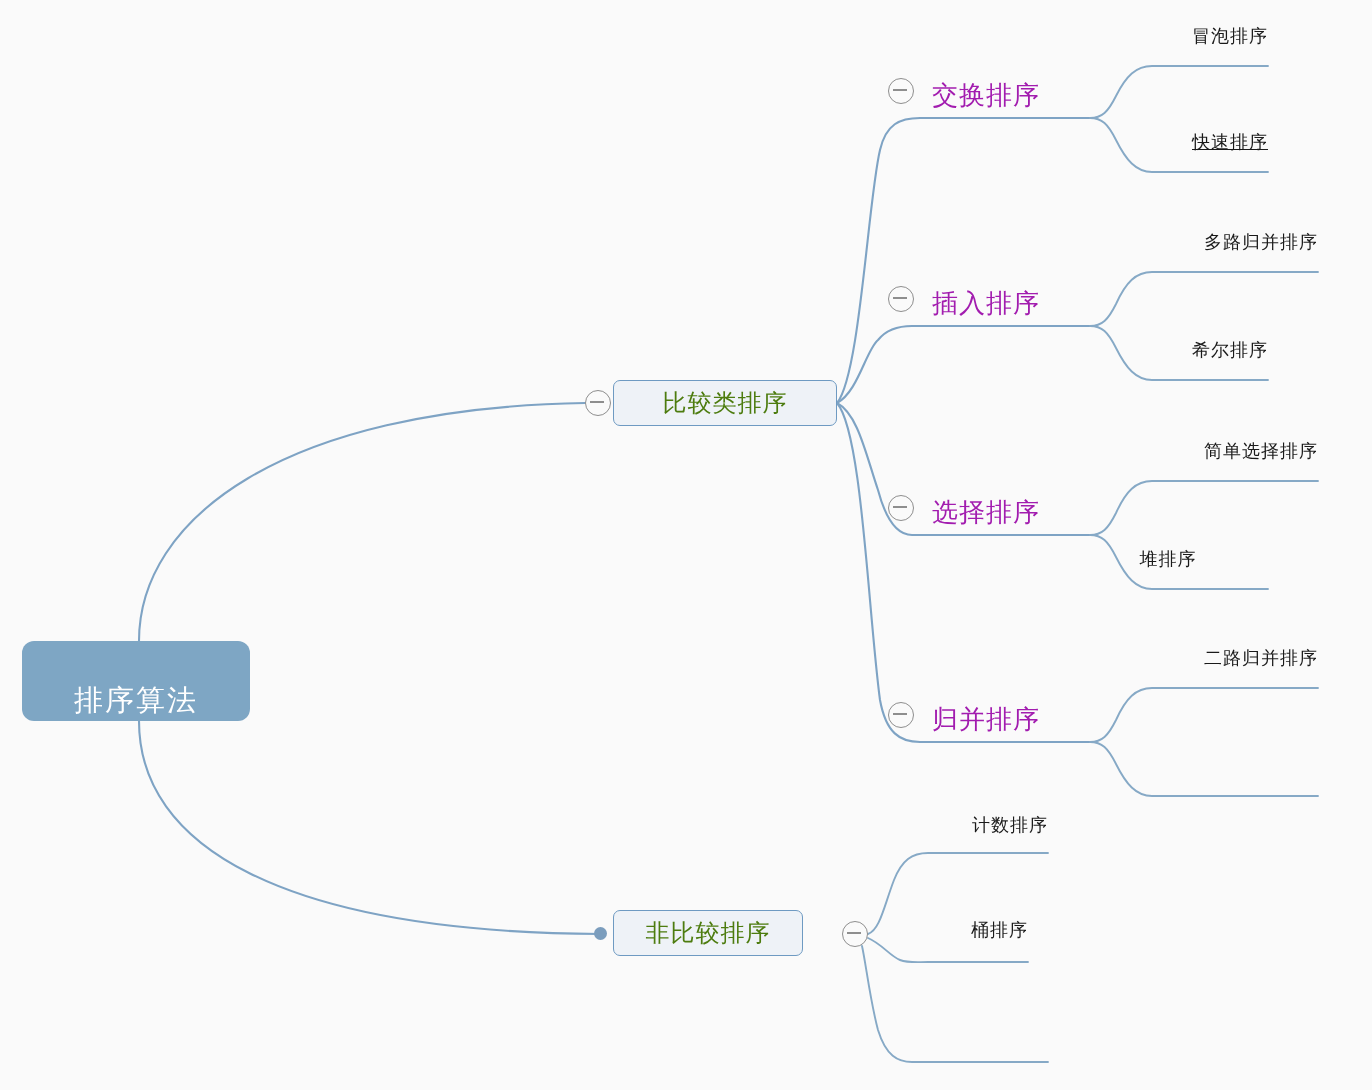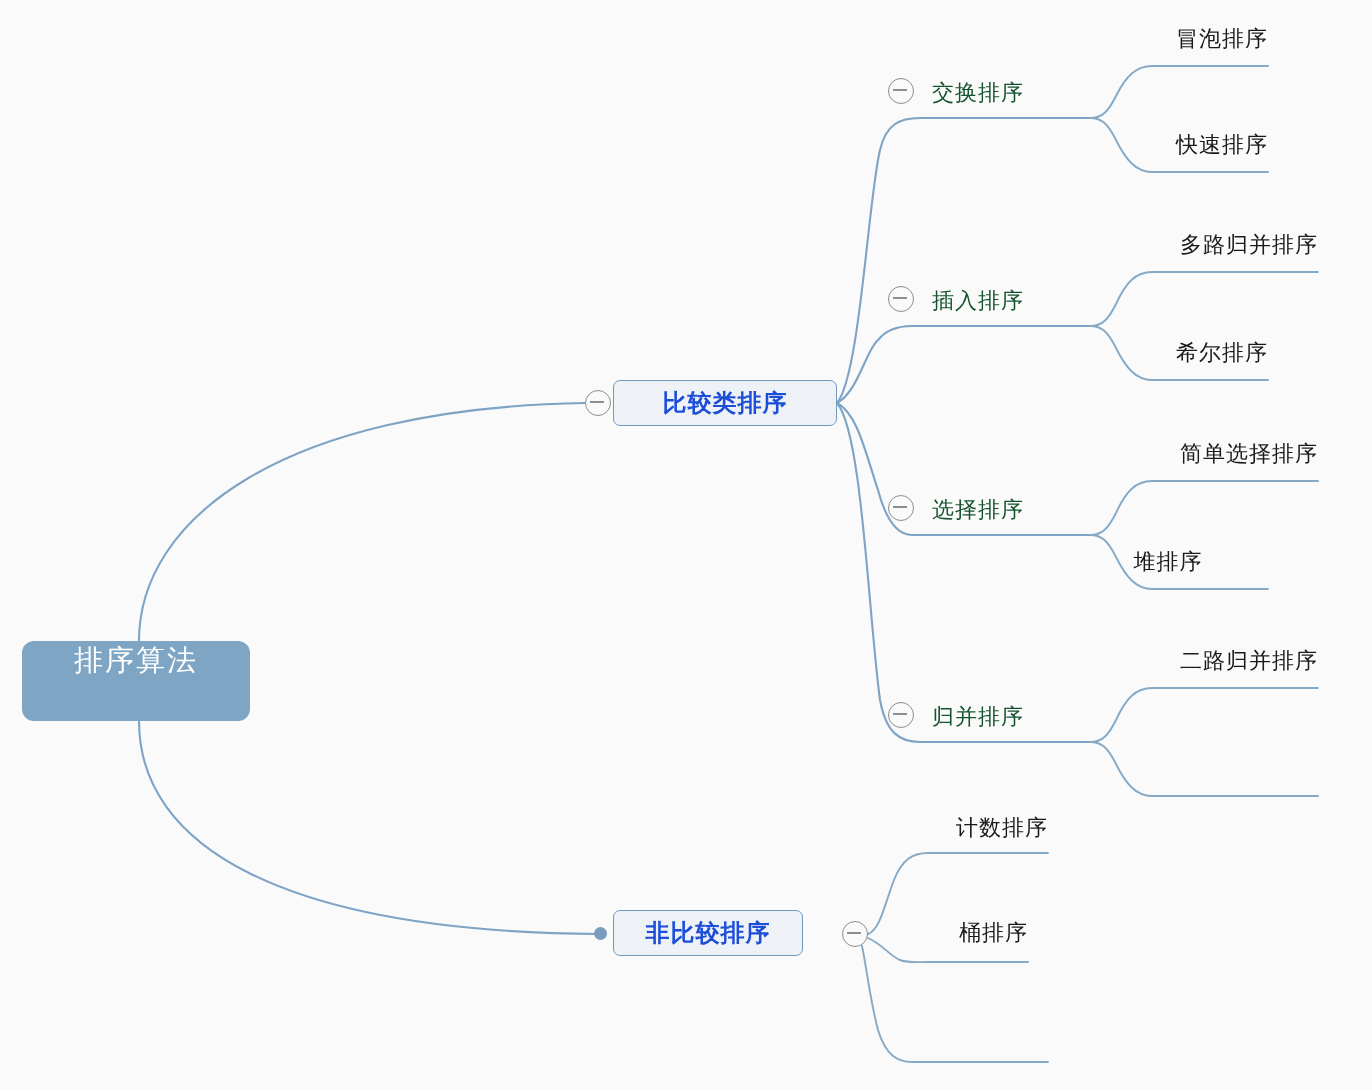--- a/index.html
+++ b/index.html
@@ -39,21 +39,21 @@
   
   .root-node {
     position: absolute;
     left: 22px;
     top: 641px;
     width: 228px;
     height: 80px;
     background: #7ea6c4;
     border-radius: 12px;
     display: flex;
-    align-items: flex-start;
+    align-items: flex-end;
     justify-content: center;
     box-sizing: border-box;
   }
   .root-label {
     color: #ffffff;
     font-size: 29px;
     letter-spacing: 2px;
     white-space: nowrap;
   }
 
@@ -64,24 +64,23 @@
     background: #eef2f7;
     border: 1.6px solid #6e9ac2;
     border-radius: 7px;
     display: flex;
     align-items: center;
     justify-content: center;
     box-sizing: border-box;
   }
   .l2-label {
     font-size: 24px;
-    color: #1d4ed8;
+    color: #4d7c0f;
     letter-spacing: 1px;
     white-space: nowrap;
-    font-weight: bold;
   }
   #node-compare { left: 613px; top: 380px; width: 224px; }
   #node-noncompare { left: 613px; top: 910px; width: 190px; }
 
   
   .toggle {
     position: absolute;
     width: 26px;
     height: 26px;
     border: 1.7px solid #8e8e8e;
@@ -103,30 +102,30 @@
     position: absolute;
     width: 13px;
     height: 13px;
     border-radius: 50%;
     background: #7b9dbd;
   }
 
   
   .l3-label {
     position: absolute;
-    font-size: 22px;
-    color: #14532d;
+    font-size: 26px;
+    color: #a21caf;
     letter-spacing: 1px;
     white-space: nowrap;
   }
 
   
   .leaf-label {
     position: absolute;
-    font-size: 22px;
+    font-size: 18px;
     color: #1a1a1a;
     letter-spacing: 1px;
     white-space: nowrap;
     text-align: right;
   }
 </style>
 </head>
 <body>
 
 <div id="canvas">
@@ -184,21 +183,21 @@
   <div class="toggle" style="left:888px; top:286px;"></div>
   <div class="l3-label" style="left:932px; top:286px;">插入排序</div>
 
   <div class="toggle" style="left:888px; top:495px;"></div>
   <div class="l3-label" style="left:932px; top:495px;">选择排序</div>
 
   <div class="toggle" style="left:888px; top:702px;"></div>
   <div class="l3-label" style="left:932px; top:702px;">归并排序</div>
 
   <div class="leaf-label" style="left:1068px; top:24px; width:200px;">冒泡排序</div>
-  <div class="leaf-label" style="left:1068px; top:130px; width:200px;">快速排序</div>
+  <div class="leaf-label" style="left:1068px; top:130px; width:200px;text-decoration:underline;">快速排序</div>
 
   <div class="leaf-label" style="left:1090px; top:230px; width:228px;">多路归并排序</div>
   <div class="leaf-label" style="left:1068px; top:338px; width:200px;">希尔排序</div>
 
   <div class="leaf-label" style="left:1090px; top:439px; width:228px;">简单选择排序</div>
   <div class="leaf-label" style="left:1068px; top:547px; width:200px;text-align:center;">堆排序</div>
 
   <div class="leaf-label" style="left:1090px; top:646px; width:228px;">二路归并排序</div>
 
   <div class="leaf-label" style="left:848px; top:813px; width:200px;">计数排序</div>

